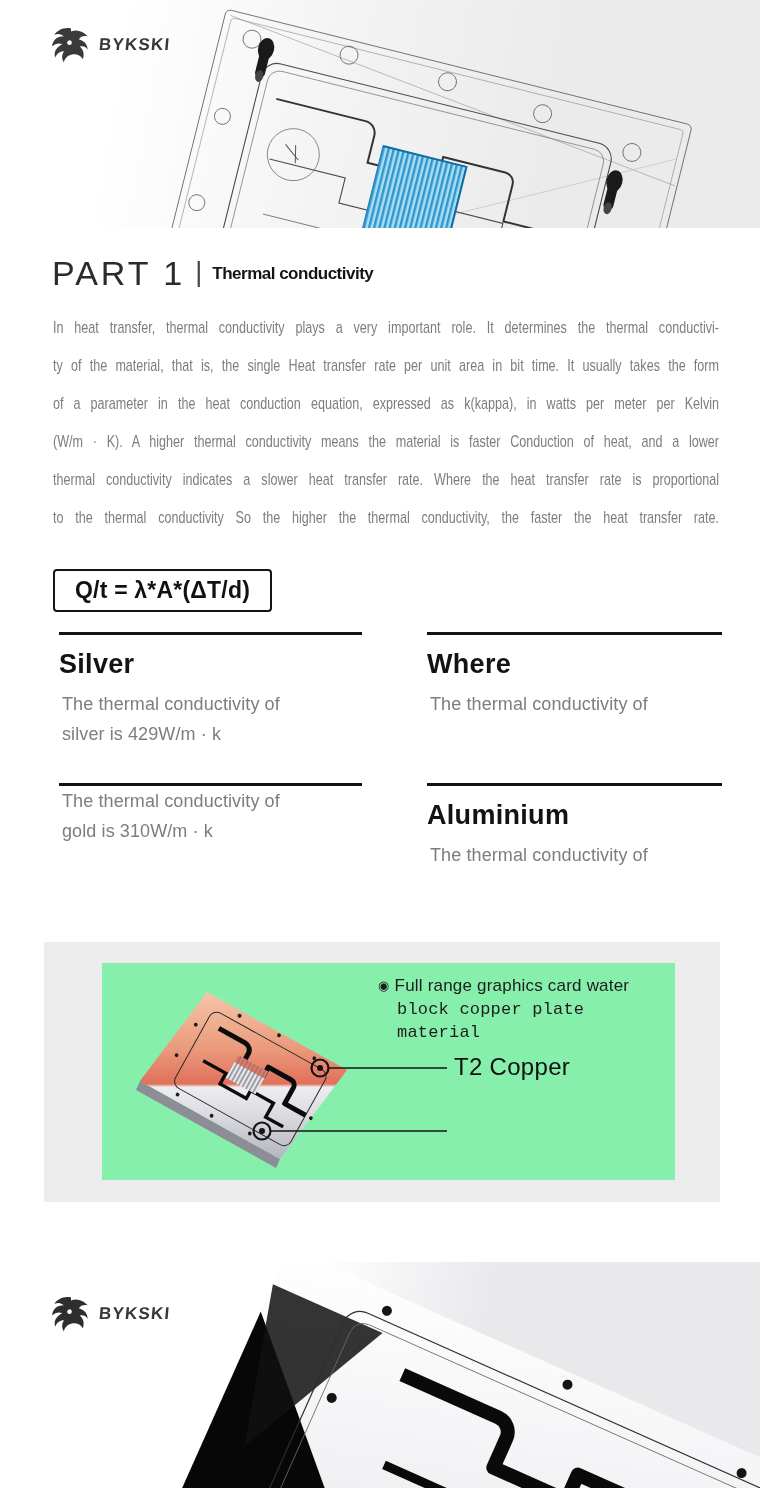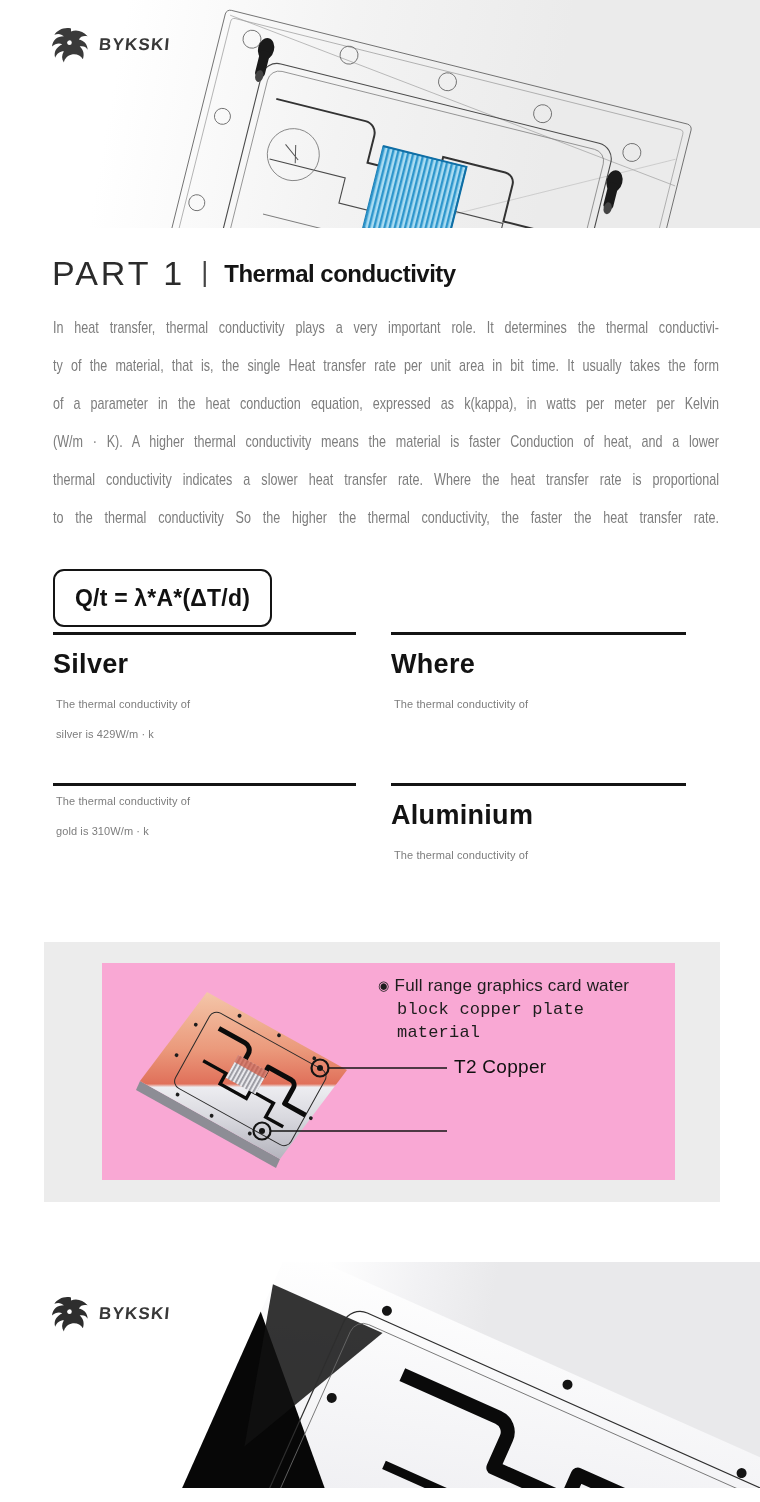--- a/index.html
+++ b/index.html
@@ -12,53 +12,53 @@
   .hero-svg{position:absolute;left:0;top:0;}
 
   
   .logo{position:absolute;display:flex;align-items:center;gap:7px;}
   .logo-top{left:50px;top:26px;}
   .logo-bottom{left:50px;top:33px;}
   .logo .wordmark{font-weight:700;font-size:17px;letter-spacing:1.2px;color:#383838;
                   transform:skewX(-5deg);font-family:"Liberation Sans",sans-serif;}
 
   
-  .part-heading{position:absolute;left:52px;top:254px;display:flex;align-items:center;gap:16px;}
+  .part-heading{position:absolute;left:52px;top:254px;display:flex;align-items:center;gap:10px;}
   .kicker{font-size:34px;font-weight:400;letter-spacing:3px;color:#2b2b2b;}
   .hsep{font-size:27px;font-weight:300;color:#444;padding-bottom:2px;}
-  .ptitle{font-size:24px;font-weight:700;letter-spacing:-0.5px;color:#141414;}
+  .ptitle{font-size:17px;font-weight:700;letter-spacing:-0.5px;color:#141414;}
 
   
   .para{position:absolute;left:53px;top:309px;width:666px;}
   .pline{width:900px;transform:scaleX(0.74);transform-origin:0 0;
          font-size:17px;color:#7d7d7d;height:38px;line-height:38px;
          text-align:justify;text-align-last:justify;overflow:hidden;}
 
   
-  .formula-box{position:absolute;left:53px;top:569px;width:219px;height:58px;
-               border:2px solid #141414;border-radius:11px;box-sizing:border-box;
+  .formula-box{position:absolute;left:53px;top:569px;width:219px;height:43px;
+               border:2px solid #141414;border-radius:4px;box-sizing:border-box;
                display:flex;align-items:center;justify-content:center;}
   .formula-text{font-size:23px;font-weight:700;color:#111;letter-spacing:0.2px;}
 
   
-  .materials{position:absolute;left:53px;top:632px;width:663px;display:grid;
-             grid-template-columns:303px 295px;column-gap:35px;}
+  .materials{position:absolute;left:59px;top:632px;width:663px;display:grid;
+             grid-template-columns:303px 295px;column-gap:65px;}
   .mat{border-top:3px solid #141414;height:148px;}
   .mat h3{margin:14px 0 9px 0;font-size:27px;font-weight:700;color:#131313;letter-spacing:0.3px;}
-  .mat .desc{font-size:11px;color:#7d7d7d;line-height:30px;padding-left:3px;letter-spacing:0.1px;}
+  .mat .desc{font-size:18px;color:#7d7d7d;line-height:30px;padding-left:3px;letter-spacing:0.1px;}
 
   
   .figure-wrap{position:absolute;left:44px;top:942px;width:676px;height:260px;background:#ececec;}
-  .figure-panel{position:absolute;left:58px;top:21px;width:573px;height:217px;background:#f9a8d4;}
+  .figure-panel{position:absolute;left:58px;top:21px;width:573px;height:217px;background:#86efac;}
   .figure-panel svg{position:absolute;left:0;top:0;}
   .caption{position:absolute;left:276px;top:11px;font-size:17px;line-height:23px;color:#1d1d1d;
            letter-spacing:0.2px;}
   .caption .bullet{font-size:13px;margin-right:5px;position:relative;top:-1px;color:#1d1d1d;}
   .caption .cap2{padding-left:19px;font-family:Liberation Mono, monospace;}
-  .callout-label{position:absolute;font-size:19px;color:#101010;letter-spacing:0.3px;line-height:22px;}
+  .callout-label{position:absolute;font-size:24px;color:#101010;letter-spacing:0.3px;line-height:22px;}
   .callout-1{left:352px;top:93px;}
   .callout-2{left:350px;top:157px;}
 
   
   .photo{position:absolute;left:0;top:1262px;width:760px;height:226px;
          background:linear-gradient(102deg,#ffffff 40%,#f2f2f4 52%,#e9e9eb 62%);}
   .photo-svg{position:absolute;left:0;top:0;}
 </style>
 </head>
 <body>

